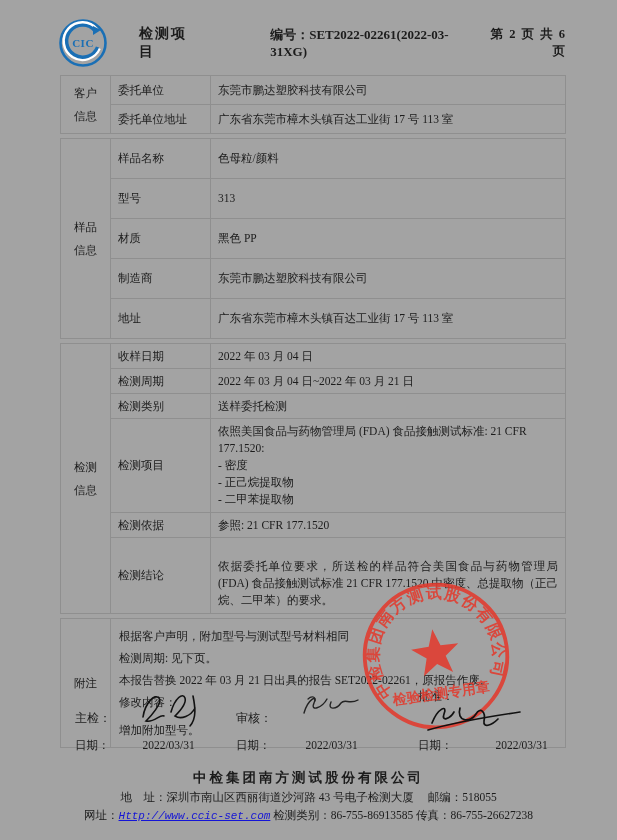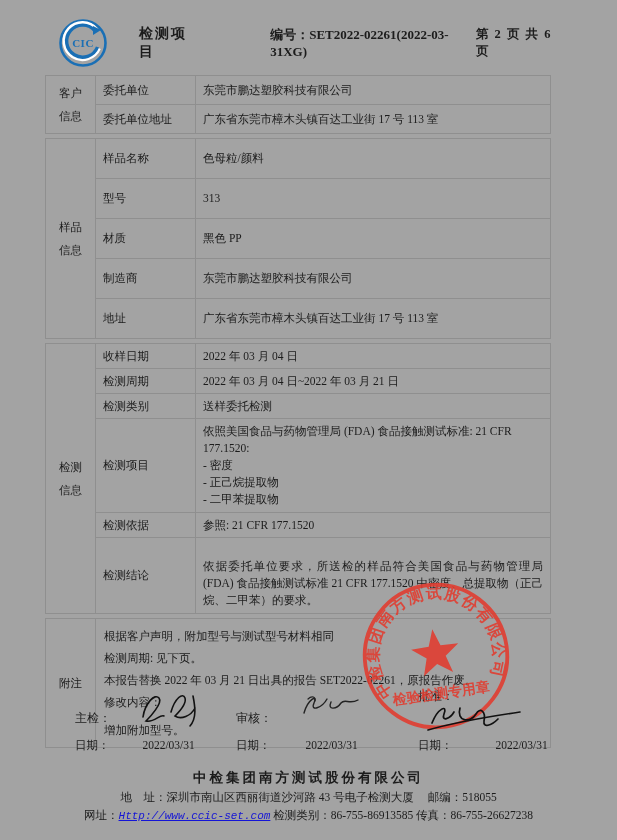--- a/index.html
+++ b/index.html
@@ -15,24 +15,24 @@
   }
 
   
   .header {
     position: absolute; top: 16px; left: 57px; right: 52px; height: 54px;
     display: flex; align-items: center;
   }
   .logo { width: 52px; height: 52px; flex: 0 0 auto; }
   .doc-title { margin-left: 30px; font-size: 14px; font-weight: bold; letter-spacing: 2px; }
   .report-no { margin-left: 58px; font-size: 13px; font-weight: bold; padding-left: 12px; }
-  .page-info { margin-left: auto; font-size: 12.5px; font-weight: bold; word-spacing: 3px; }
-
-  
-  .content { position: absolute; top: 75px; left: 45px; width: 506px; }
+  .page-info { margin-left: auto; font-size: 12.5px; font-weight: bold; word-spacing: 3px; text-align: right; }
+
+  
+  .content { position: absolute; top: 75px; left: 60px; width: 506px; }
   table { border-collapse: collapse; width: 100%; table-layout: fixed; margin: 0 0 4px 0; }
   td {
     border: 1px solid #8f8f8f;
     font-size: 11.5px; line-height: 17px;
     padding: 2px 7px; vertical-align: middle;
   }
   .group-cell { text-align: center; padding: 2px 2px; }
   .group-cell span { display: block; line-height: 23px; }
   .h29 td { height: 29px; }
   .h33 td { height: 40px; }

